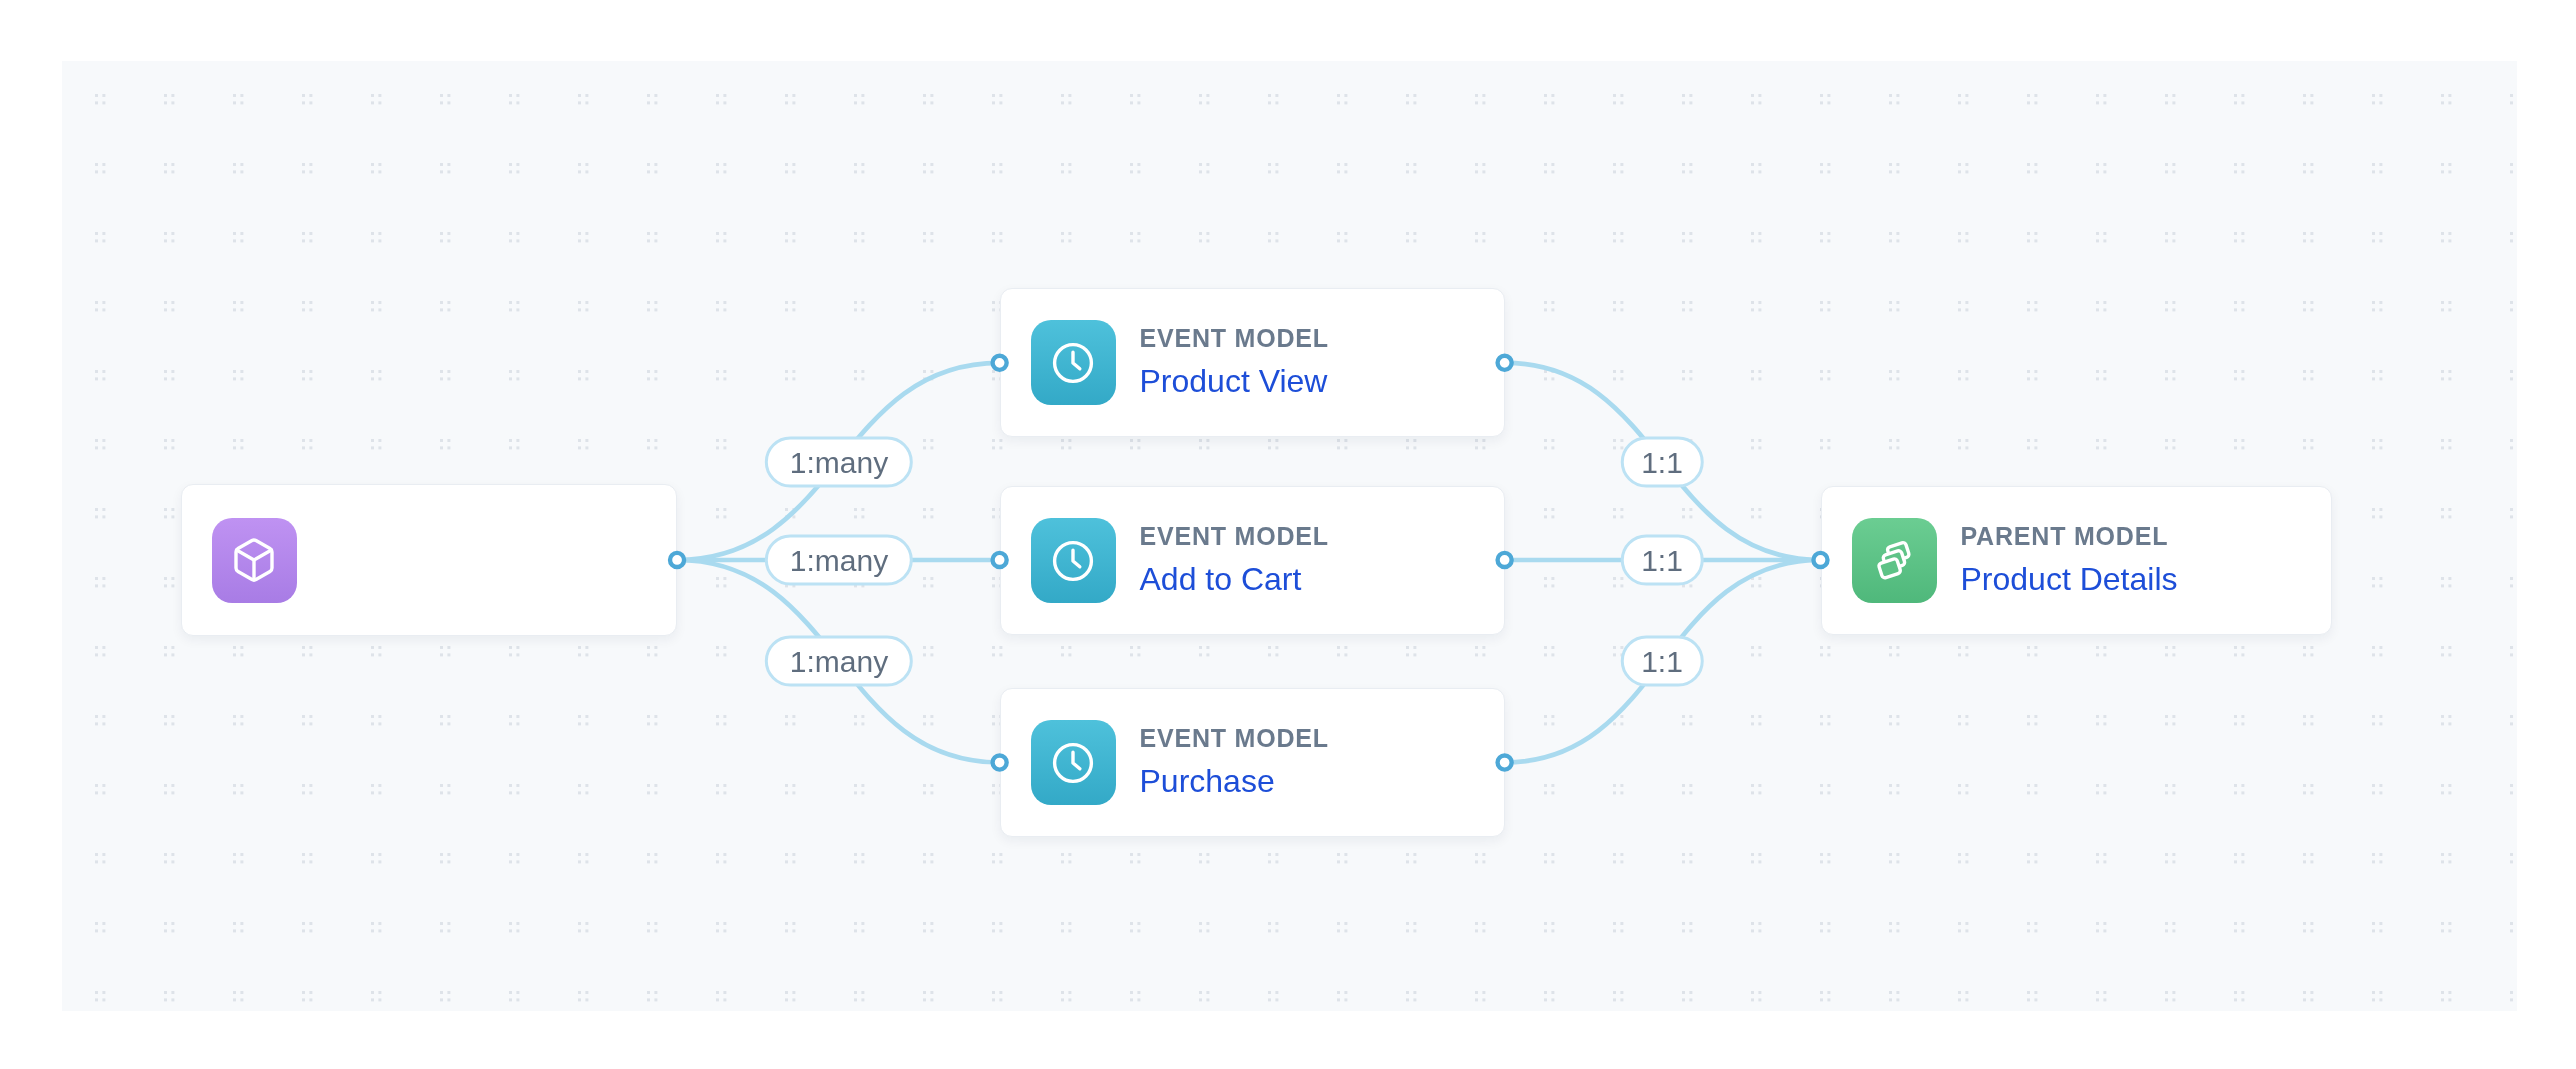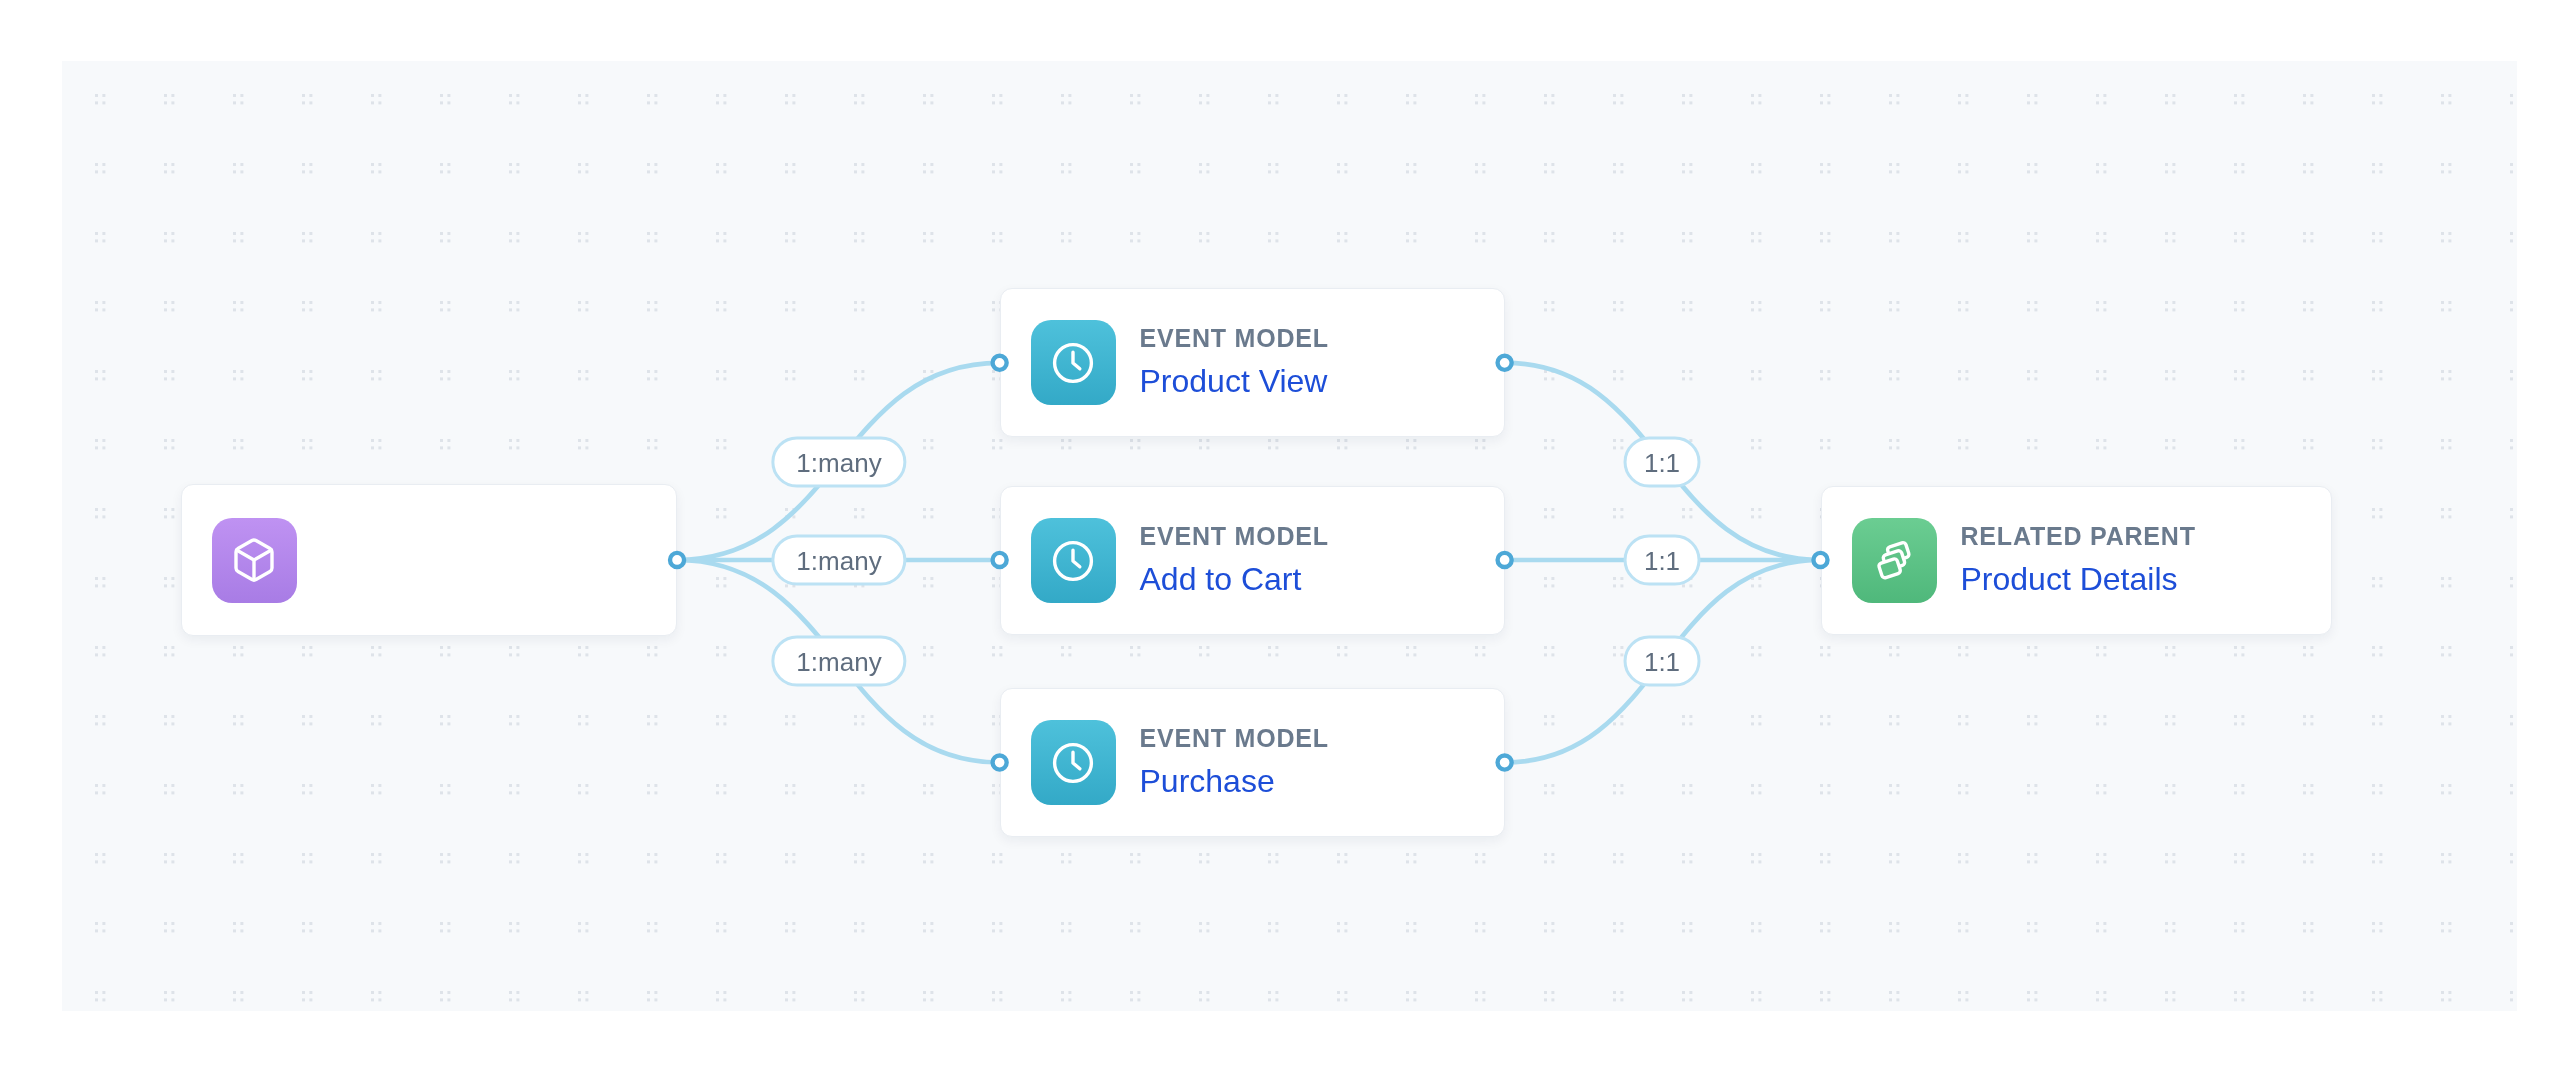--- a/index.html
+++ b/index.html
@@ -49,21 +49,21 @@
     z-index:3;pointer-events:none;
   }
   .edge-path{fill:none;stroke:#a9daef;stroke-width:7;}
   .port{fill:#ffffff;stroke:#4da8d7;stroke-width:6.5;}
   
   .edge-label{
     position:absolute;z-index:4;transform:translate(-50%,-50%);
     box-sizing:border-box;height:51px;
     background:#ffffff;border:3.4px solid #bce2f4;border-radius:670px;
     display:flex;align-items:center;justify-content:center;
-    font-size:26px;color:#5f6d7e;line-height:1;white-space:nowrap;
+    font-size:30px;color:#5f6d7e;line-height:1;white-space:nowrap;
   }
   .edge-label.wide{padding:0 22px;}
   .edge-label.narrow{padding:0 17.4px;text-align:center;}
 </style>
 </head>
 <body>
 
 <div class="stage">
 
   <div class="canvas"></div>
@@ -121,21 +121,21 @@
     <div class="node-icon icon-green">
       <svg viewBox="0 0 24 24" fill="none" stroke="#ffffff" stroke-width="1.7" stroke-linecap="round" stroke-linejoin="round">
         <g transform="rotate(-18 12 12)">
           <rect x="10.6" y="4.6" width="9.6" height="7.6" rx="1.6" fill="none"></rect>
           <rect x="7.3" y="7.8" width="9.6" height="7.6" rx="1.6" fill="#5ec387"></rect>
           <rect x="4" y="11" width="9.6" height="7.6" rx="1.6" fill="#5ec387"></rect>
         </g>
       </svg>
     </div>
     <div class="node-text">
-      <div class="node-type">RELATED PARENT</div>
+      <div class="node-type">PARENT MODEL</div>
       <div class="node-title">Product Details</div>
     </div>
   </div>
 
   <svg class="edges" viewBox="0 0 3840 1594">
     <path class="edge-path" d="M 1009 835 C 1250 835 1250 541 1490 541"></path>
     <path class="edge-path" d="M 1009 835 L 1490 835"></path>
     <path class="edge-path" d="M 1009 835 C 1250 835 1250 1137 1490 1137"></path>
     <path class="edge-path" d="M 2243 541 C 2478 541 2478 835 2714 835"></path>
     <path class="edge-path" d="M 2243 835 L 2714 835"></path>

